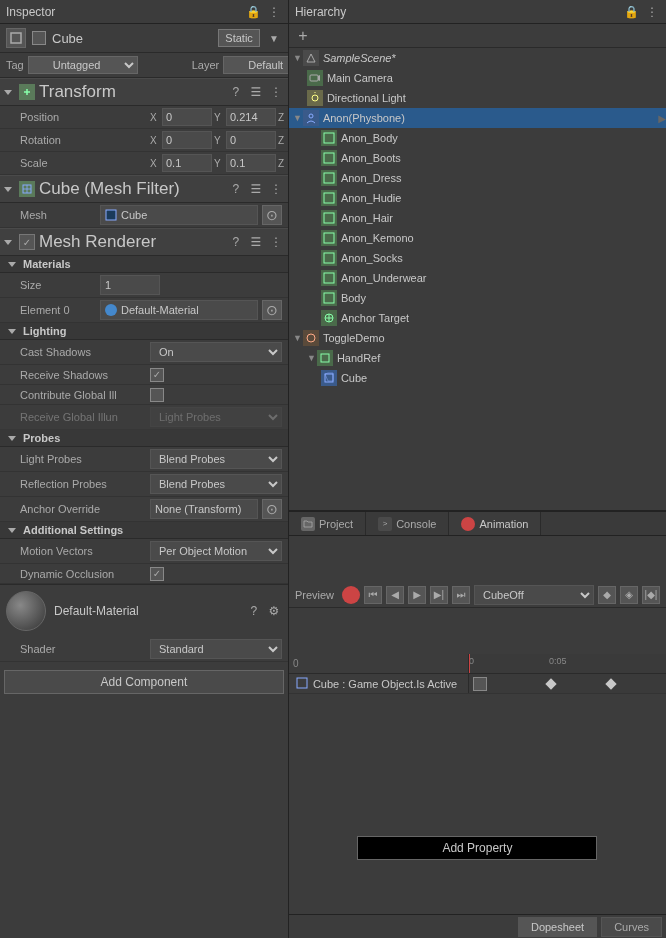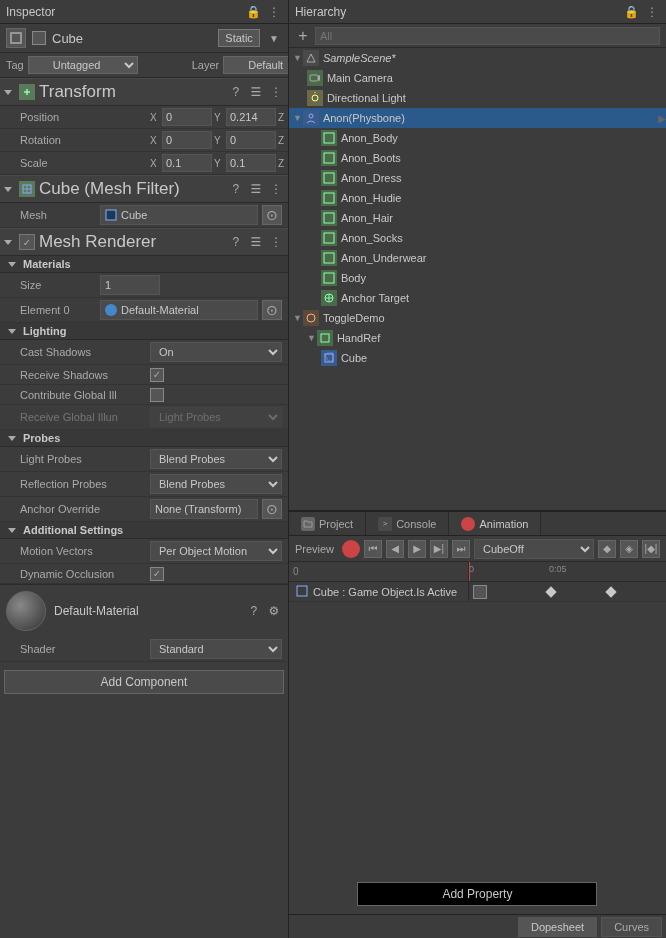--- a/index.html
+++ b/index.html
@@ -974,21 +974,20 @@
     <div class="hier-header">
       <span style="font-size:12px;color:#c8c8c8;">Hierarchy</span>
       <div class="header-icons">
         <span class="icon-btn">🔒</span>
         <span class="icon-btn">⋮</span>
       </div>
     </div>
 
     <div class="hier-toolbar">
       <span class="icon-btn" style="font-size:16px;color:#aaa;">+</span>
-      <input class="hier-search" type="text" placeholder="All" style="">
     </div>
 
     <div class="hier-content">
 
       <div class="hier-item">
         <span style="display:inline-block;width:4px;"></span>
         <span class="expand-arrow arrow-down"></span>
         <span class="hier-obj-icon" style="background:#4a4a4a;">
           <svg width="12" height="12" viewBox="0 0 12 12">
               <path d="M2 10 L6 2 L10 10 Z" fill="none" stroke="#aaa" stroke-width="1"></path>
@@ -1076,20 +1075,29 @@
       <div class="hier-item">
         <span style="display:inline-block;width:32px;"></span>
         <span class="hier-obj-icon" style="background:#4a6a4a;">
           <svg width="12" height="12" viewBox="0 0 12 12">
               <rect x="1" y="1" width="10" height="10" fill="none" stroke="#8fa" stroke-width="1"></rect>
             </svg>
         </span>
         <span class="hier-label">Anon_Hair</span>
       </div>
 
+      <div class="hier-item">
+        <span style="display:inline-block;width:32px;"></span>
+        <span class="hier-obj-icon" style="background:#4a6a4a;">
+          <svg width="12" height="12" viewBox="0 0 12 12">
+              <rect x="1" y="1" width="10" height="10" fill="none" stroke="#8fa" stroke-width="1"></rect>
+            </svg>
+        </span>
+        <span class="hier-label">Anon_Kemono</span>
+      </div>
 
       <div class="hier-item">
         <span style="display:inline-block;width:32px;"></span>
         <span class="hier-obj-icon" style="background:#4a6a4a;">
           <svg width="12" height="12" viewBox="0 0 12 12">
               <rect x="1" y="1" width="10" height="10" fill="none" stroke="#8fa" stroke-width="1"></rect>
             </svg>
         </span>
         <span class="hier-label">Anon_Socks</span>
       </div>
@@ -1155,21 +1163,21 @@
               <rect x="2" y="2" width="8" height="8" fill="none" stroke="#8af" stroke-width="1"></rect>
               <polygon points="2,2 5,1 10,1 10,9 5,9 2,2" fill="none" stroke="#8af" stroke-width="0.5"></polygon>
             </svg>
         </span>
         <span class="hier-label">Cube</span>
       </div>
 
     </div>
   </div>
 
-  <div class="bottom-panel" style="flex:1;display:flex;flex-direction:column;border-top:2px solid #222;">
+  <div class="bottom-panel" style="flex:1;display:flex;flex-direction:column;border-top:2px solid #222;gap:46px;">
 
     <div class="tabs-row">
       <div class="tab">
         <div class="tab-icon">
           <svg width="10" height="10" viewBox="0 0 10 10">
               <path d="M1 2 L4 2 L5 3 L9 3 L9 8 L1 8 Z" fill="none" stroke="#aaa" stroke-width="0.8"></path>
             </svg>
         </div>
         <span>Project</span>
       </div>

